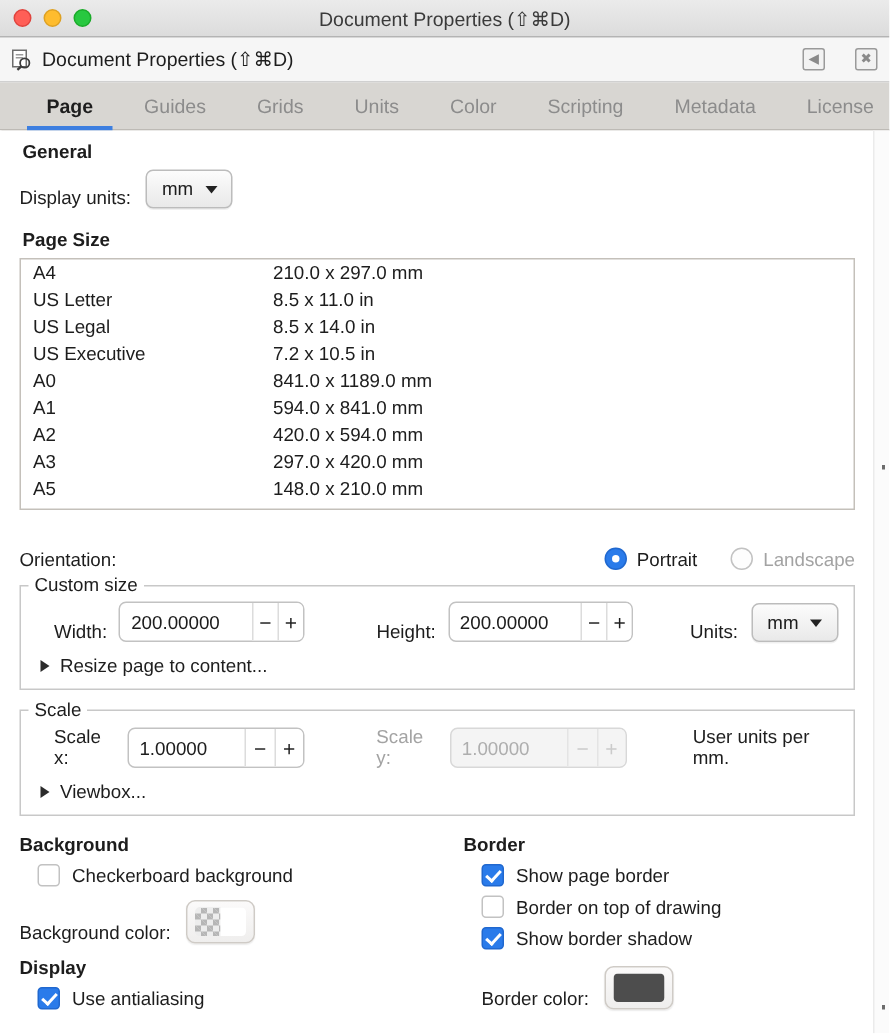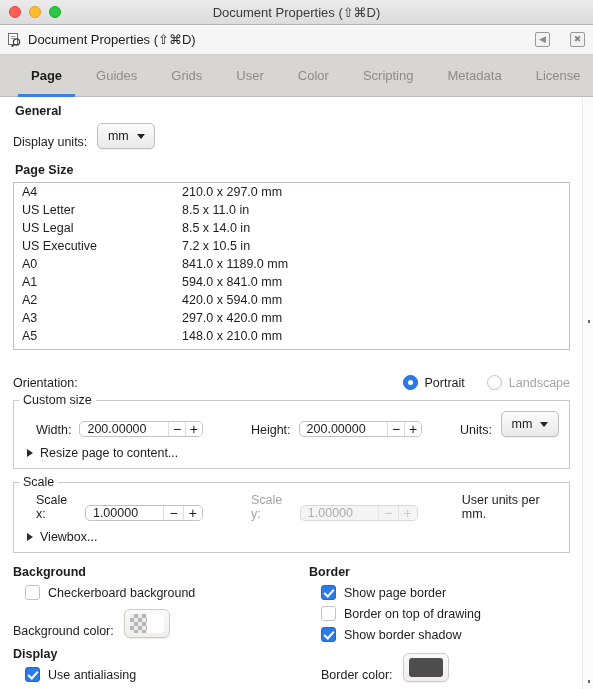--- a/index.html
+++ b/index.html
@@ -57,21 +57,21 @@
     width: 15px; height: 15px;
     border: 1px solid #9a9a9a; border-radius: 2px;
     background: #f2f2f2;
     display: flex; align-items: center; justify-content: center;
     color: #8a8a8a; font-size: 9px; line-height: 1;
     margin-left: 20px;
   }
 
   
   .tabbar {
-    height: 42px;
+    height: 32px;
     background: #d8d6d2;
     border-bottom: 1px solid #bdbab5;
     display: flex; align-items: stretch;
     padding-left: 14px;
     flex: 0 0 auto;
     position: relative;
   }
   .tab {
     display: flex; align-items: center; justify-content: center;
     padding: 0 17px;
@@ -163,21 +163,21 @@
     flex: 0 0 auto;
   }
   .radio.on { background: #2a7bea; border-color: #2068cf; }
   .radio.on::after {
     content: ""; position: absolute; left: 4px; top: 4px;
     width: 5px; height: 5px; border-radius: 50%; background: #fff;
   }
 
   
   .spin {
-    height: 16px;
+    height: 27px;
     border: 1px solid #c2c2c2; border-radius: 5px;
     background: #ffffff;
     display: inline-flex; align-items: stretch;
     overflow: hidden;
   }
   .spin .val {
     width: 108px; display: flex; align-items: center;
     padding-left: 7px; font-size: 12.5px; color: #1d1d1d;
   }
   .spin .btn {
@@ -263,21 +263,21 @@
     </span>
     <span class="dock-title">Document Properties (⇧⌘D)</span>
     <span class="hdr-btn">◀</span>
     <span class="hdr-btn">✖</span>
   </div>
 
   <div class="tabbar">
     <div class="tab active">Page</div>
     <div class="tab">Guides</div>
     <div class="tab">Grids</div>
-    <div class="tab">User</div>
+    <div class="tab">Units</div>
     <div class="tab">Color</div>
     <div class="tab">Scripting</div>
     <div class="tab">Metadata</div>
     <div class="tab">License</div>
   </div>
 
   <div class="body">
     <div class="scrollstrip">
       <span class="ticker" style="top:223px"></span>
       <span class="ticker" style="top:583px"></span>

